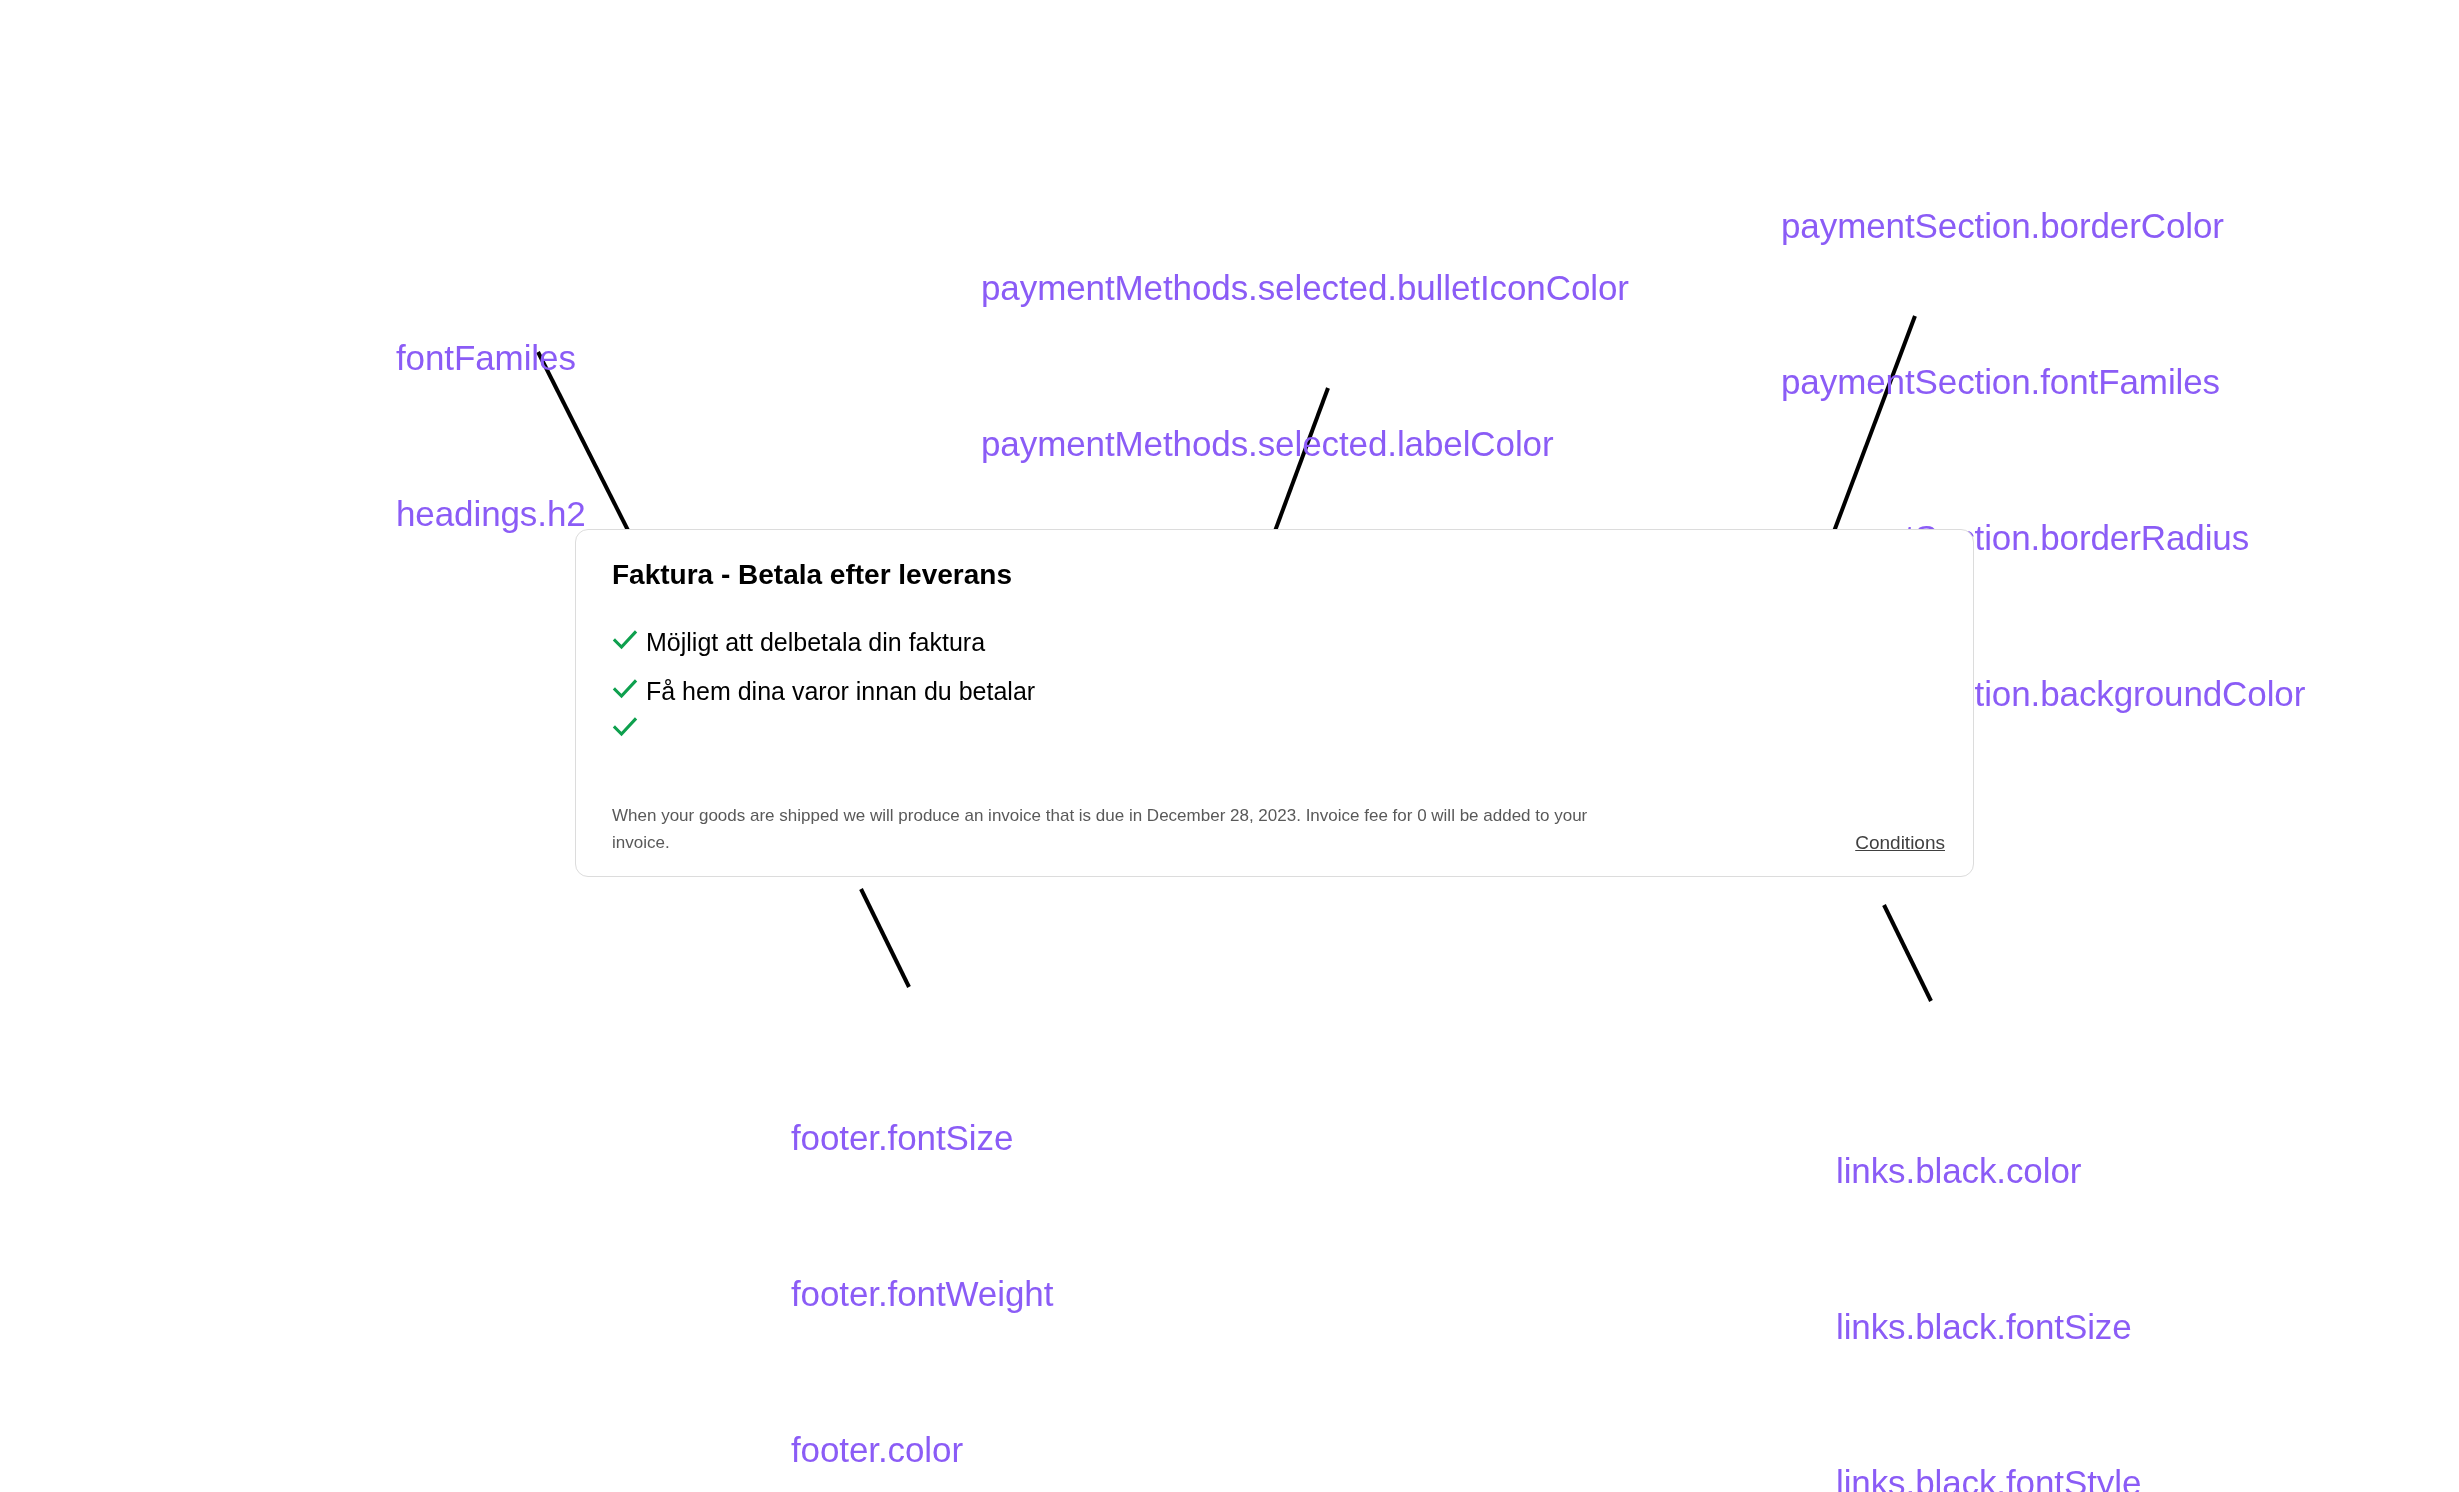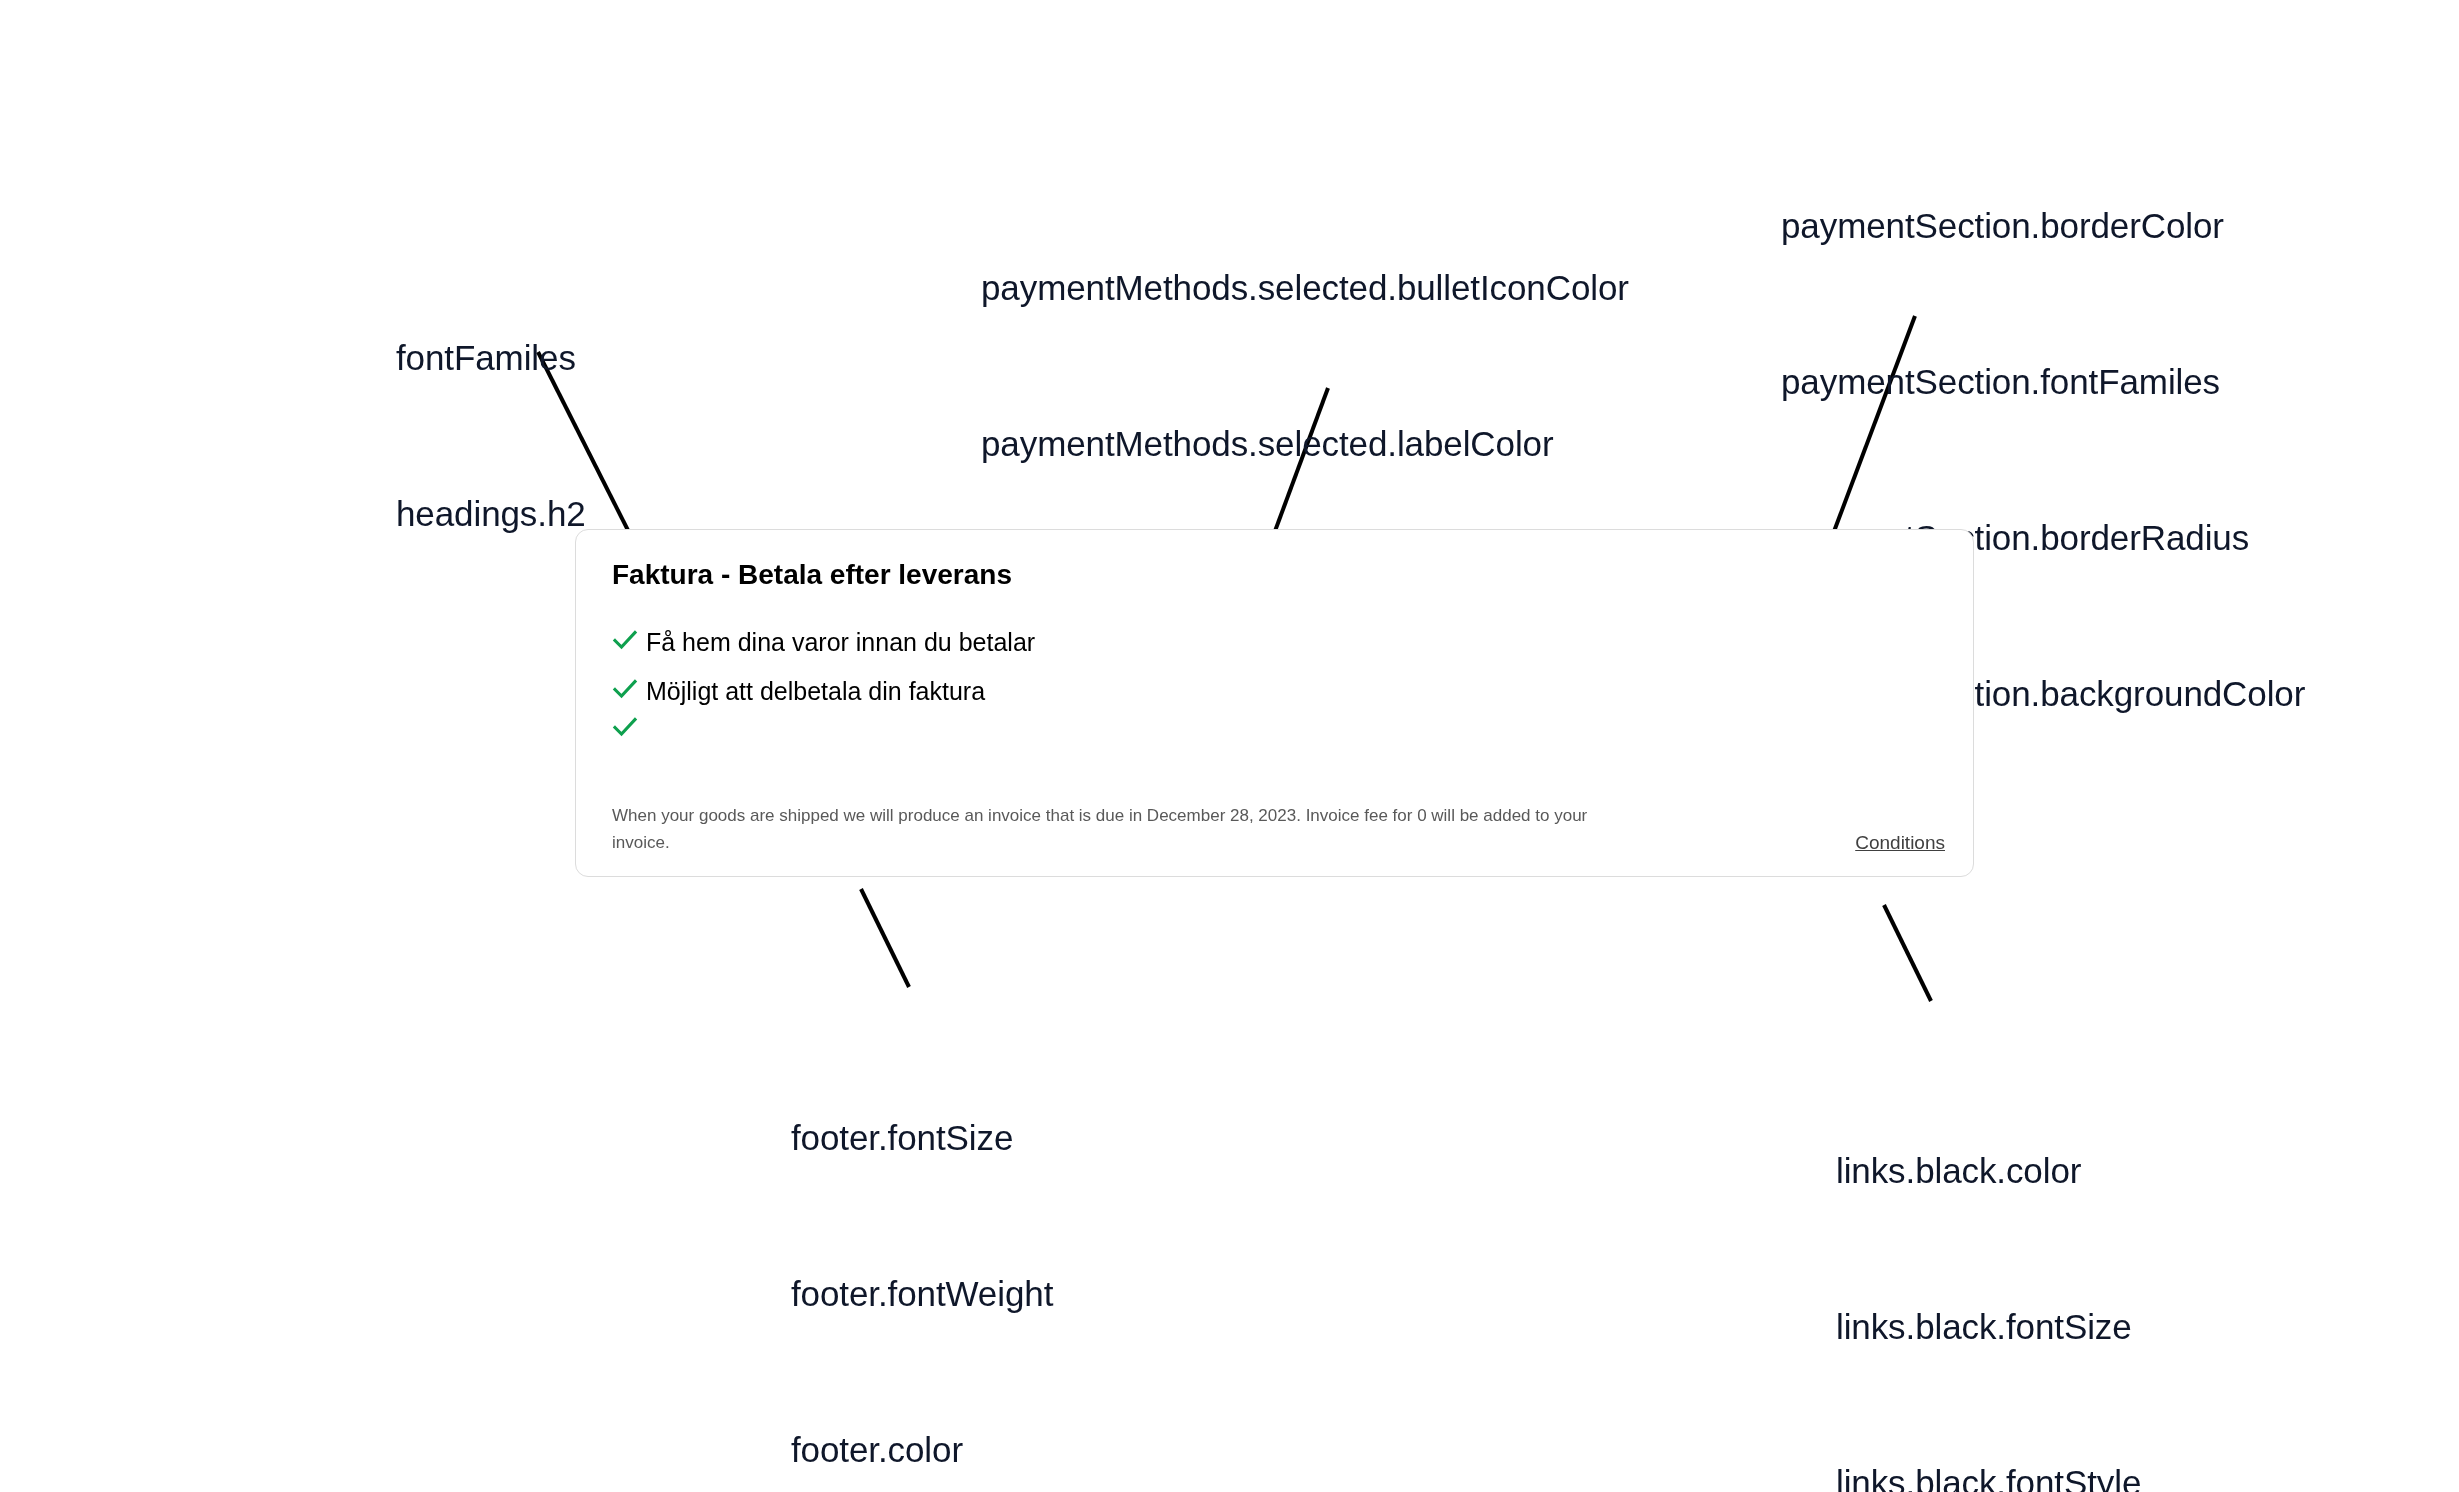--- a/index.html
+++ b/index.html
@@ -28,21 +28,21 @@
     height: 1492px;
     pointer-events: none;
   }
 
   
   .annotation {
     position: absolute;
     font-family: "Liberation Sans", sans-serif;
     font-size: 35px;
     line-height: 52px;
-    color: #0f172a;
+    color: #8b5cf6;
     white-space: pre;
     letter-spacing: -0.1px;
   }
   .annotation .ann-line {
     display: block;
   }
 
   .ann-fontfamilies { left: 396px; top: 228px; }
   .ann-paymentmethods { left: 933px; top: 158px; margin-left: 48px; }
   .ann-paymentsection { left: 1781px; top: 96px; }
@@ -184,42 +184,42 @@
     
     
   </div>
 
   <div id="payment-section">
     <div class="card-inner">
 
       <h2 class="card-title">Faktura - Betala efter leverans</h2>
 
       <ul class="benefit-list">
+        <li class="benefit-item">
+          <span class="bullet-icon">
+            <svg width="26" height="22" viewBox="0 0 26 22" aria-hidden="true">
+              <path d="M3 11.5 L9.5 18 L23 3.5" fill="none" stroke="currentColor" stroke-width="3.1" stroke-linecap="square" stroke-linejoin="miter"></path>
+            </svg>
+          </span>
+          <span class="benefit-label">Möjligt att delbetala din faktura</span>
+        </li>
         <li class="benefit-item">
           <span class="bullet-icon">
             <svg width="26" height="22" viewBox="0 0 26 22" aria-hidden="true">
               <path d="M3 11.5 L9.5 18 L23 3.5" fill="none" stroke="currentColor" stroke-width="3.1" stroke-linecap="square" stroke-linejoin="miter"></path>
             </svg>
           </span>
           <span class="benefit-label">Få hem dina varor innan du betalar</span>
         </li>
         <li class="benefit-item">
           <span class="bullet-icon">
             <svg width="26" height="22" viewBox="0 0 26 22" aria-hidden="true">
               <path d="M3 11.5 L9.5 18 L23 3.5" fill="none" stroke="currentColor" stroke-width="3.1" stroke-linecap="square" stroke-linejoin="miter"></path>
             </svg>
           </span>
-          <span class="benefit-label">Möjligt att delbetala din faktura</span>
-        </li>
-        <li class="benefit-item">
-          <span class="bullet-icon">
-            <svg width="26" height="22" viewBox="0 0 26 22" aria-hidden="true">
-              <path d="M3 11.5 L9.5 18 L23 3.5" fill="none" stroke="currentColor" stroke-width="3.1" stroke-linecap="square" stroke-linejoin="miter"></path>
-            </svg>
-          </span>
         </li>
       </ul>
 
       <div class="card-footer-row">
         <div class="footer-note">When your goods are shipped we will produce an invoice that is due in December 28, 2023. Invoice fee for 0 will be added to your invoice.</div>
         <a class="conditions-link" href="#">Conditions</a>
       </div>
 
     </div>
   </div>

